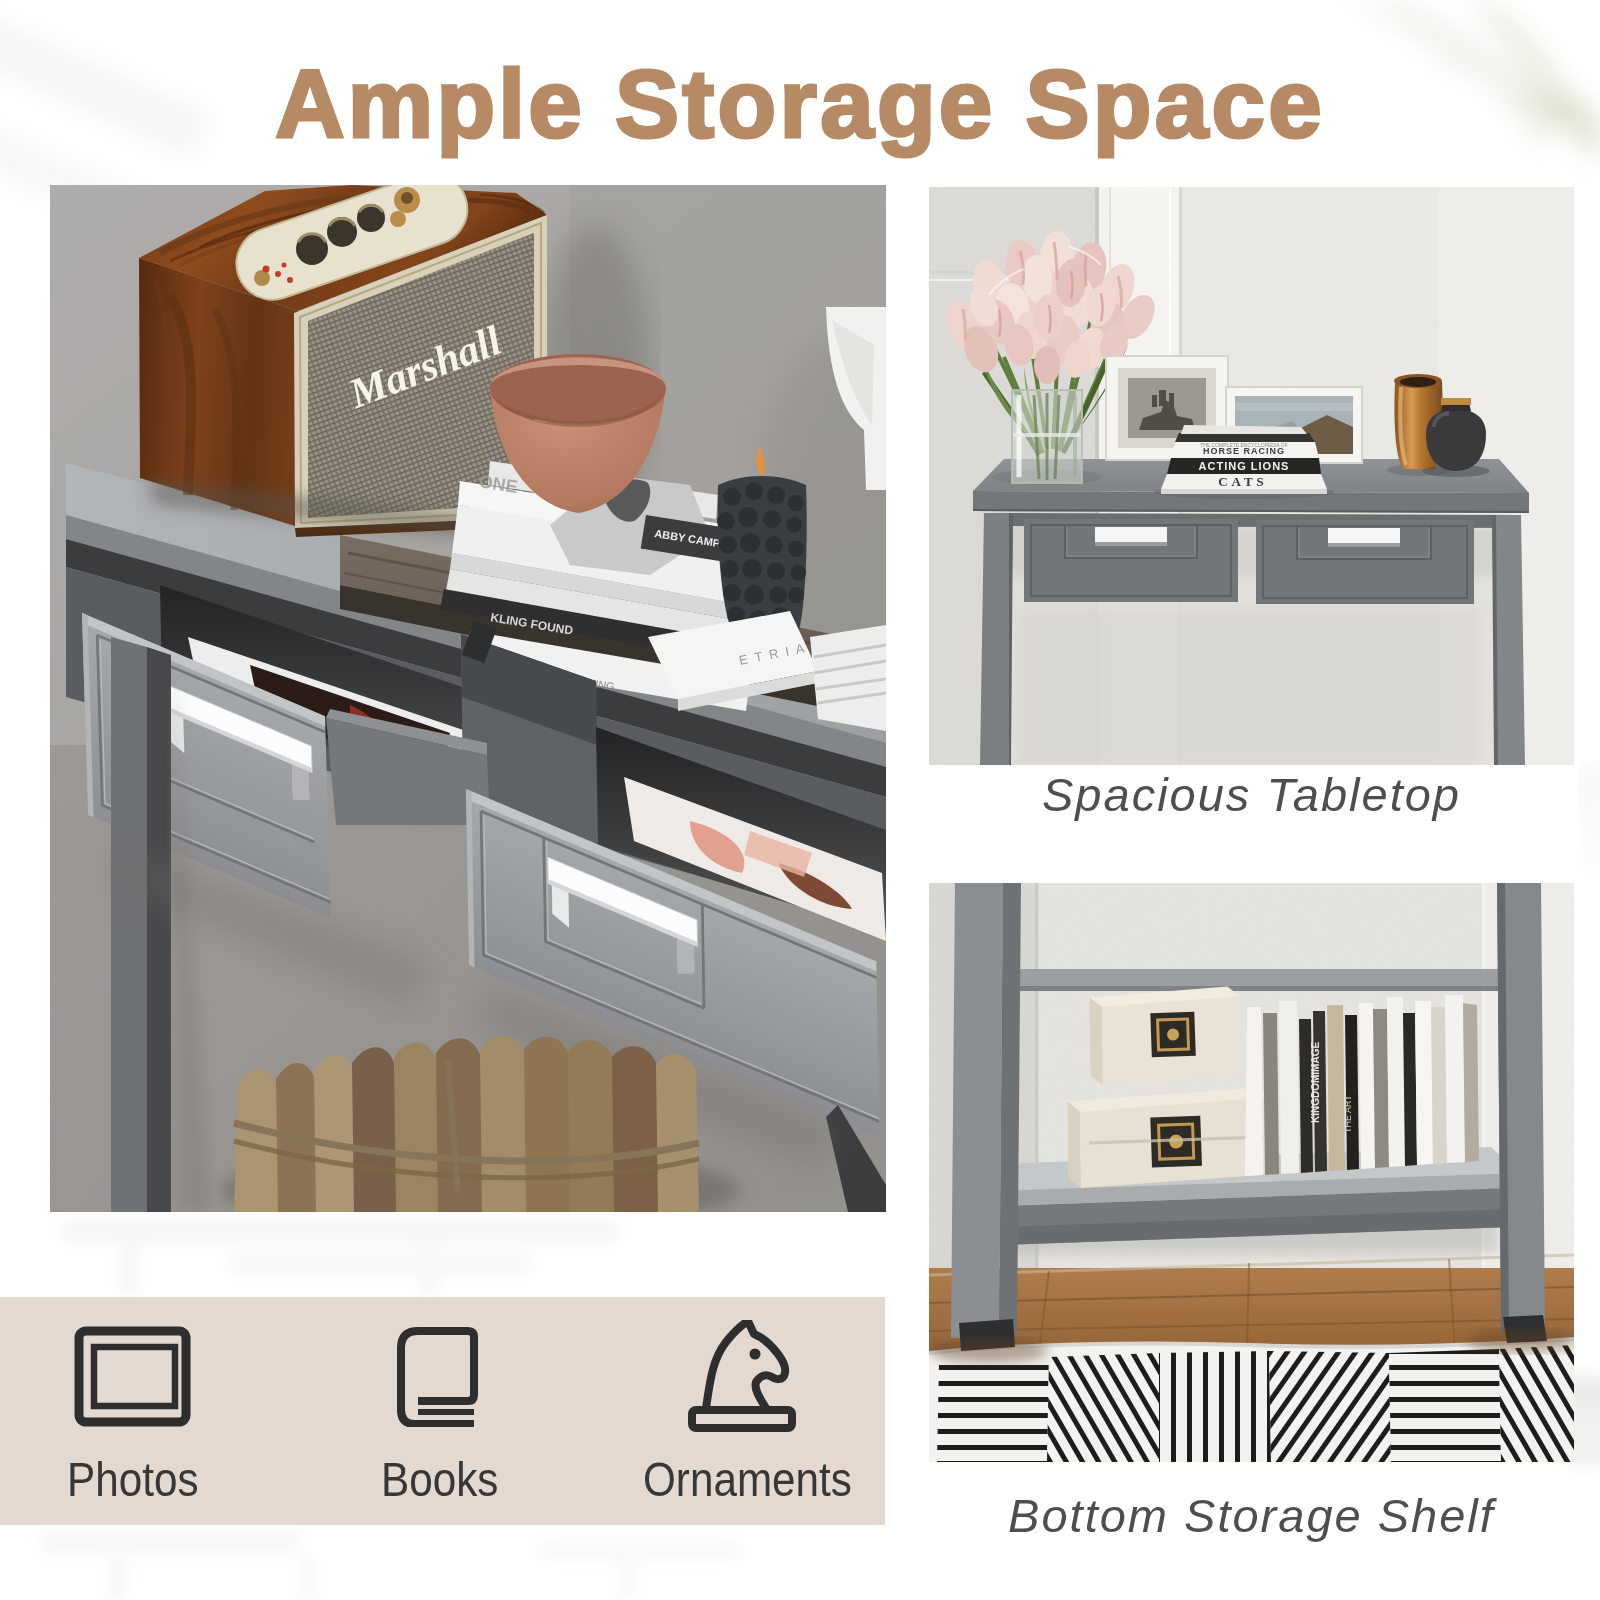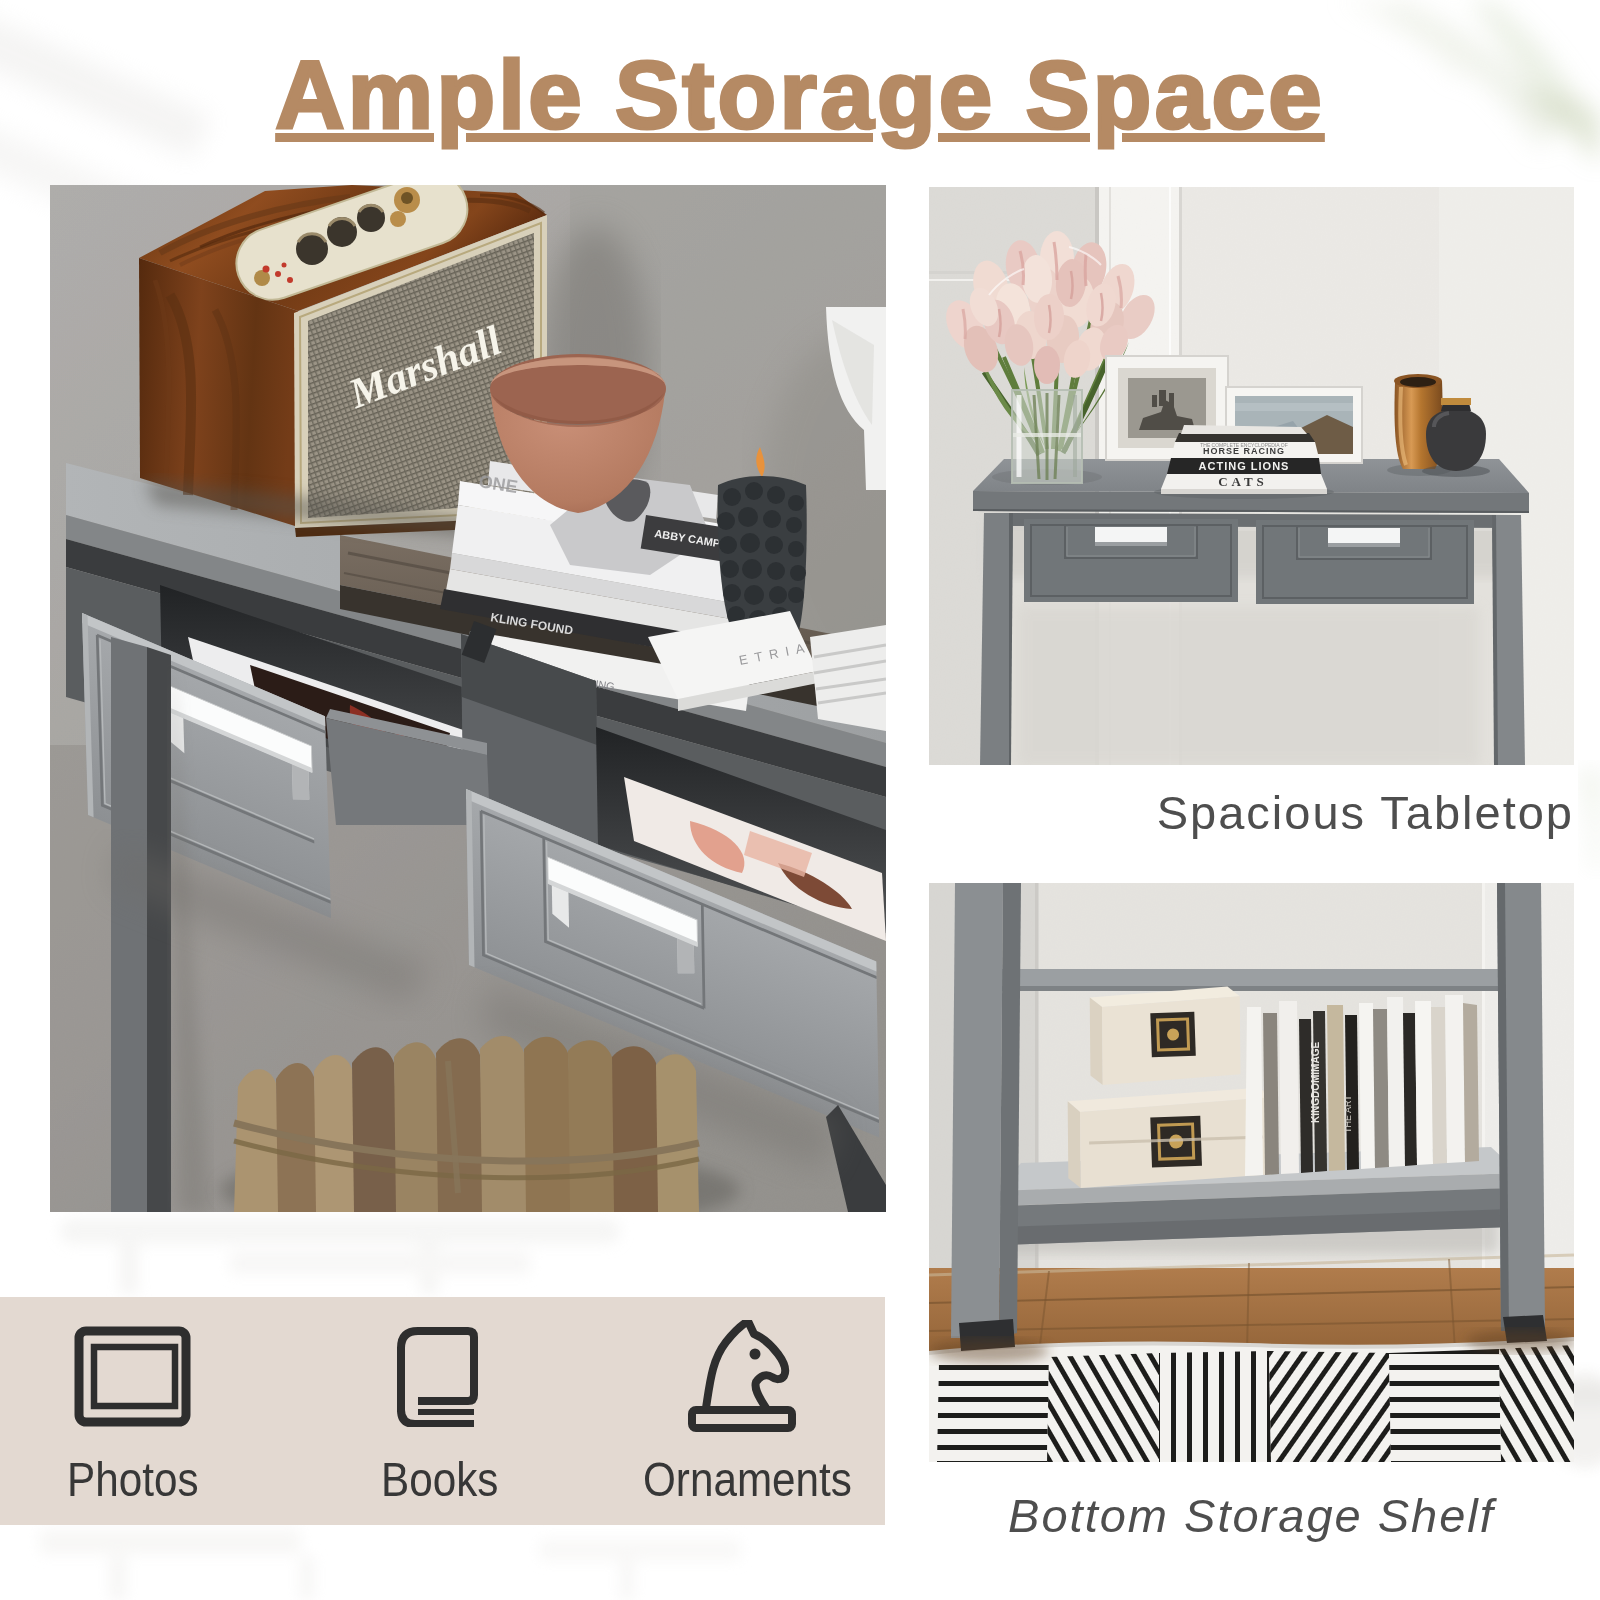--- a/index.html
+++ b/index.html
@@ -1,18 +1,18 @@
 <!DOCTYPE html>
 <html><head>
 <meta charset="utf-8">
 <style>
 html,body{margin:0;padding:0;width:1600px;height:1600px;background:#ffffff;overflow:hidden;}
 body{font-family:"Liberation Sans",sans-serif;position:relative;}
 .abs{position:absolute;}
-#title{left:0;top:40px;width:1600px;text-align:center;font-weight:bold;font-size:96px;color:#b58a64;letter-spacing:3.3px;text-decoration:underline;-webkit-text-stroke:3.2px #b58a64;}
+#title{left:0;top:49px;width:1600px;text-align:center;font-weight:bold;font-size:96px;color:#b58a64;letter-spacing:3.3px;-webkit-text-stroke:3.2px #b58a64;}
 .cap{font-size:47px;color:#4e4e4e;letter-spacing:2px;}
 .lbl{font-size:48px;color:#373737;transform:scaleX(0.88);transform-origin:left center;}
 </style>
 </head>
 <body>
 
 <div class="abs" style="left:0;top:0;width:1600px;height:1600px;background:#ffffff;"></div>
 
 <svg class="abs" style="left:0;top:0" width="1600" height="1600" viewBox="0 0 1600 1600">
 <defs>
@@ -533,21 +533,21 @@
 
 <g>
 <ellipse cx="527" cy="284" rx="34" ry="6" fill="#4a4e51" opacity="0.5"></ellipse>
 <path d="M497,247 C497,230 510,222 527,222 C544,222 557,230 557,247 C557,270 546,284 527,284 C508,284 497,270 497,247 Z" fill="#3a3a3c"></path>
 <path d="M512,224 L542,224 L540,216 L514,216 Z" fill="#2e2e30"></path>
 <rect x="512" y="211" width="30" height="7" fill="#c08b3d"></rect>
 <path d="M505,240 C505,232 512,227 520,226" stroke="#5e5e60" stroke-width="4" fill="none" opacity="0.8"></path>
 </g>
 </svg>
 
-<div class="abs cap" style="left:929px;top:785px;width:645px;text-align:right;">Spacious Tabletop</div>
+<div class="abs cap" style="left:929px;top:767px;width:645px;text-align:center;font-style:italic;">Spacious Tabletop</div>
 
 <svg id="rbphoto" class="abs" style="left:929px;top:883px" width="645" height="579" viewBox="0 0 645 579">
 <defs>
 <filter id="grain3">
         <feTurbulence type="fractalNoise" baseFrequency="0.8" numOctaves="2" result="n"></feTurbulence>
         <feColorMatrix in="n" type="matrix" values="0 0 0 0 0.55 0 0 0 0 0.55 0 0 0 0 0.55 0 0 0 0.05 0"></feColorMatrix>
         <feComposite operator="over" in2="SourceGraphic"></feComposite>
       </filter>
 <filter id="blur6b">
         <feGaussianBlur stdDeviation="6"></feGaussianBlur>

